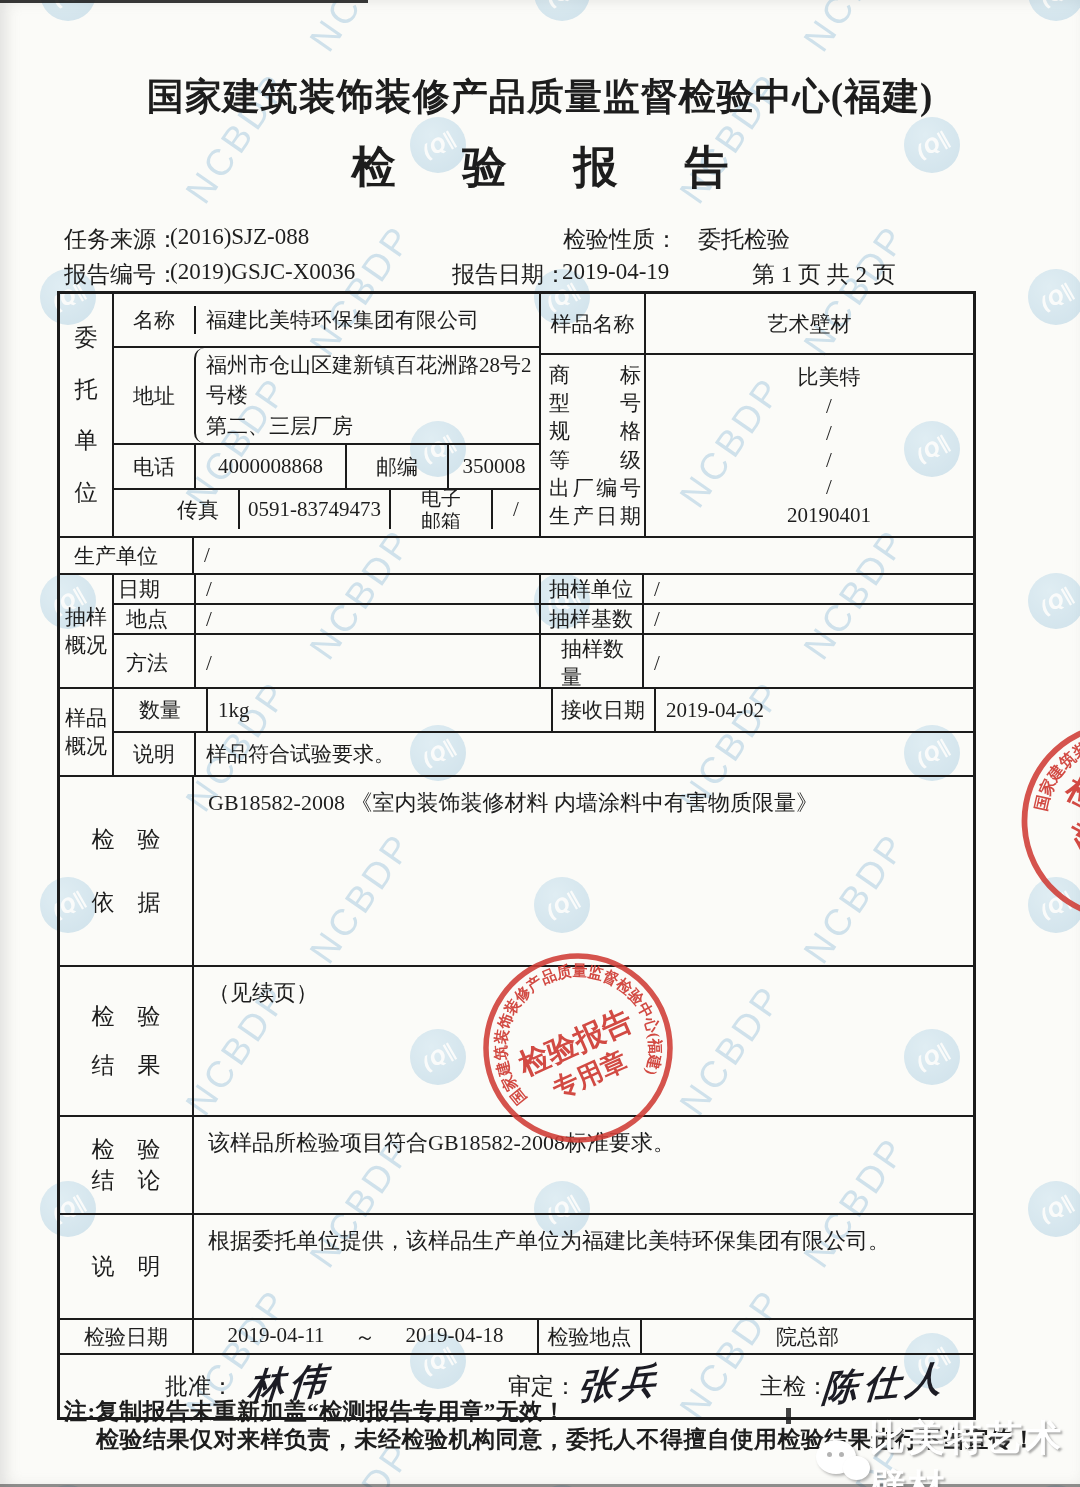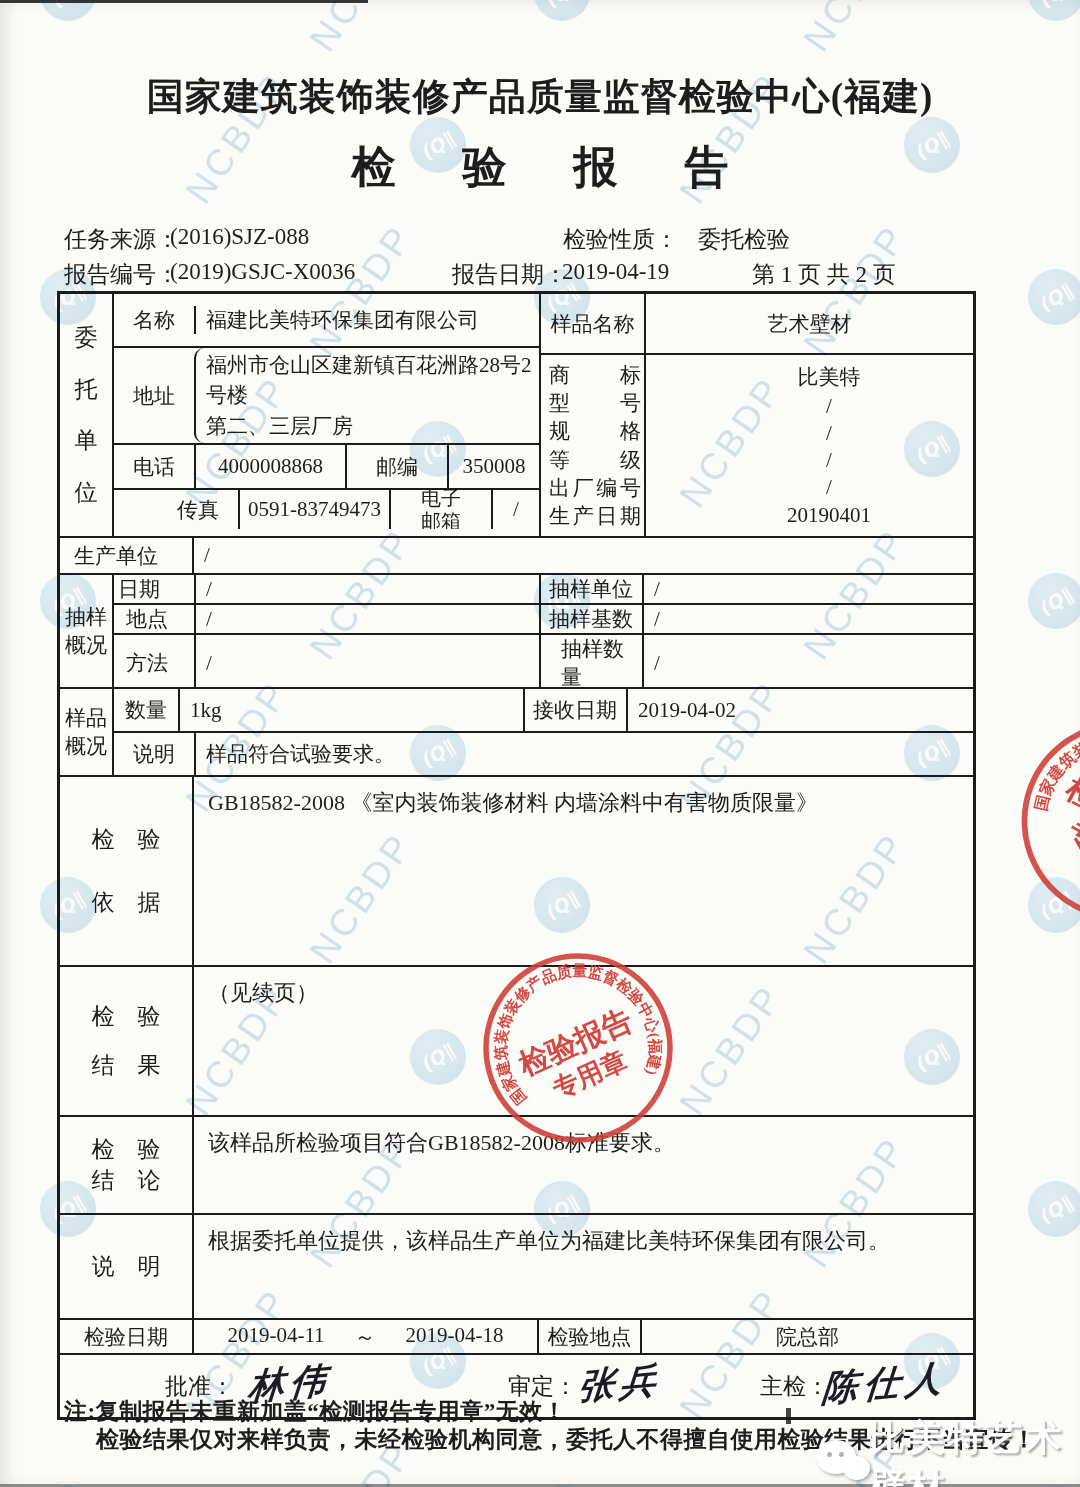--- a/index.html
+++ b/index.html
@@ -309,21 +309,21 @@
         </div>
       </div>
 
       <div class="trow" style="height:88px;">
         <div class="td c0 glabel" style="width:52px;">
           <span>样品</span>
           <span>概况</span>
         </div>
         <div class="td coln" style="flex:1;">
           <div class="irow rt0" style="height:42px;">
-            <div class="td c0 lblc" style="width:64px;">数量</div>
+            <div class="td c0 lblc" style="width:92px;">数量</div>
             <div class="td valp" style="width:345px;">1kg</div>
             <div class="td valp" style="width:103px;padding-left:8px;">接收日期</div>
             <div class="td valp" style="flex:1;">2019-04-02</div>
           </div>
           <div class="irow" style="flex:1;">
             <div class="td c0 lblc" style="width:80px;">说明</div>
             <div class="td valp" style="flex:1;">样品符合试验要求。</div>
           </div>
         </div>
       </div>

